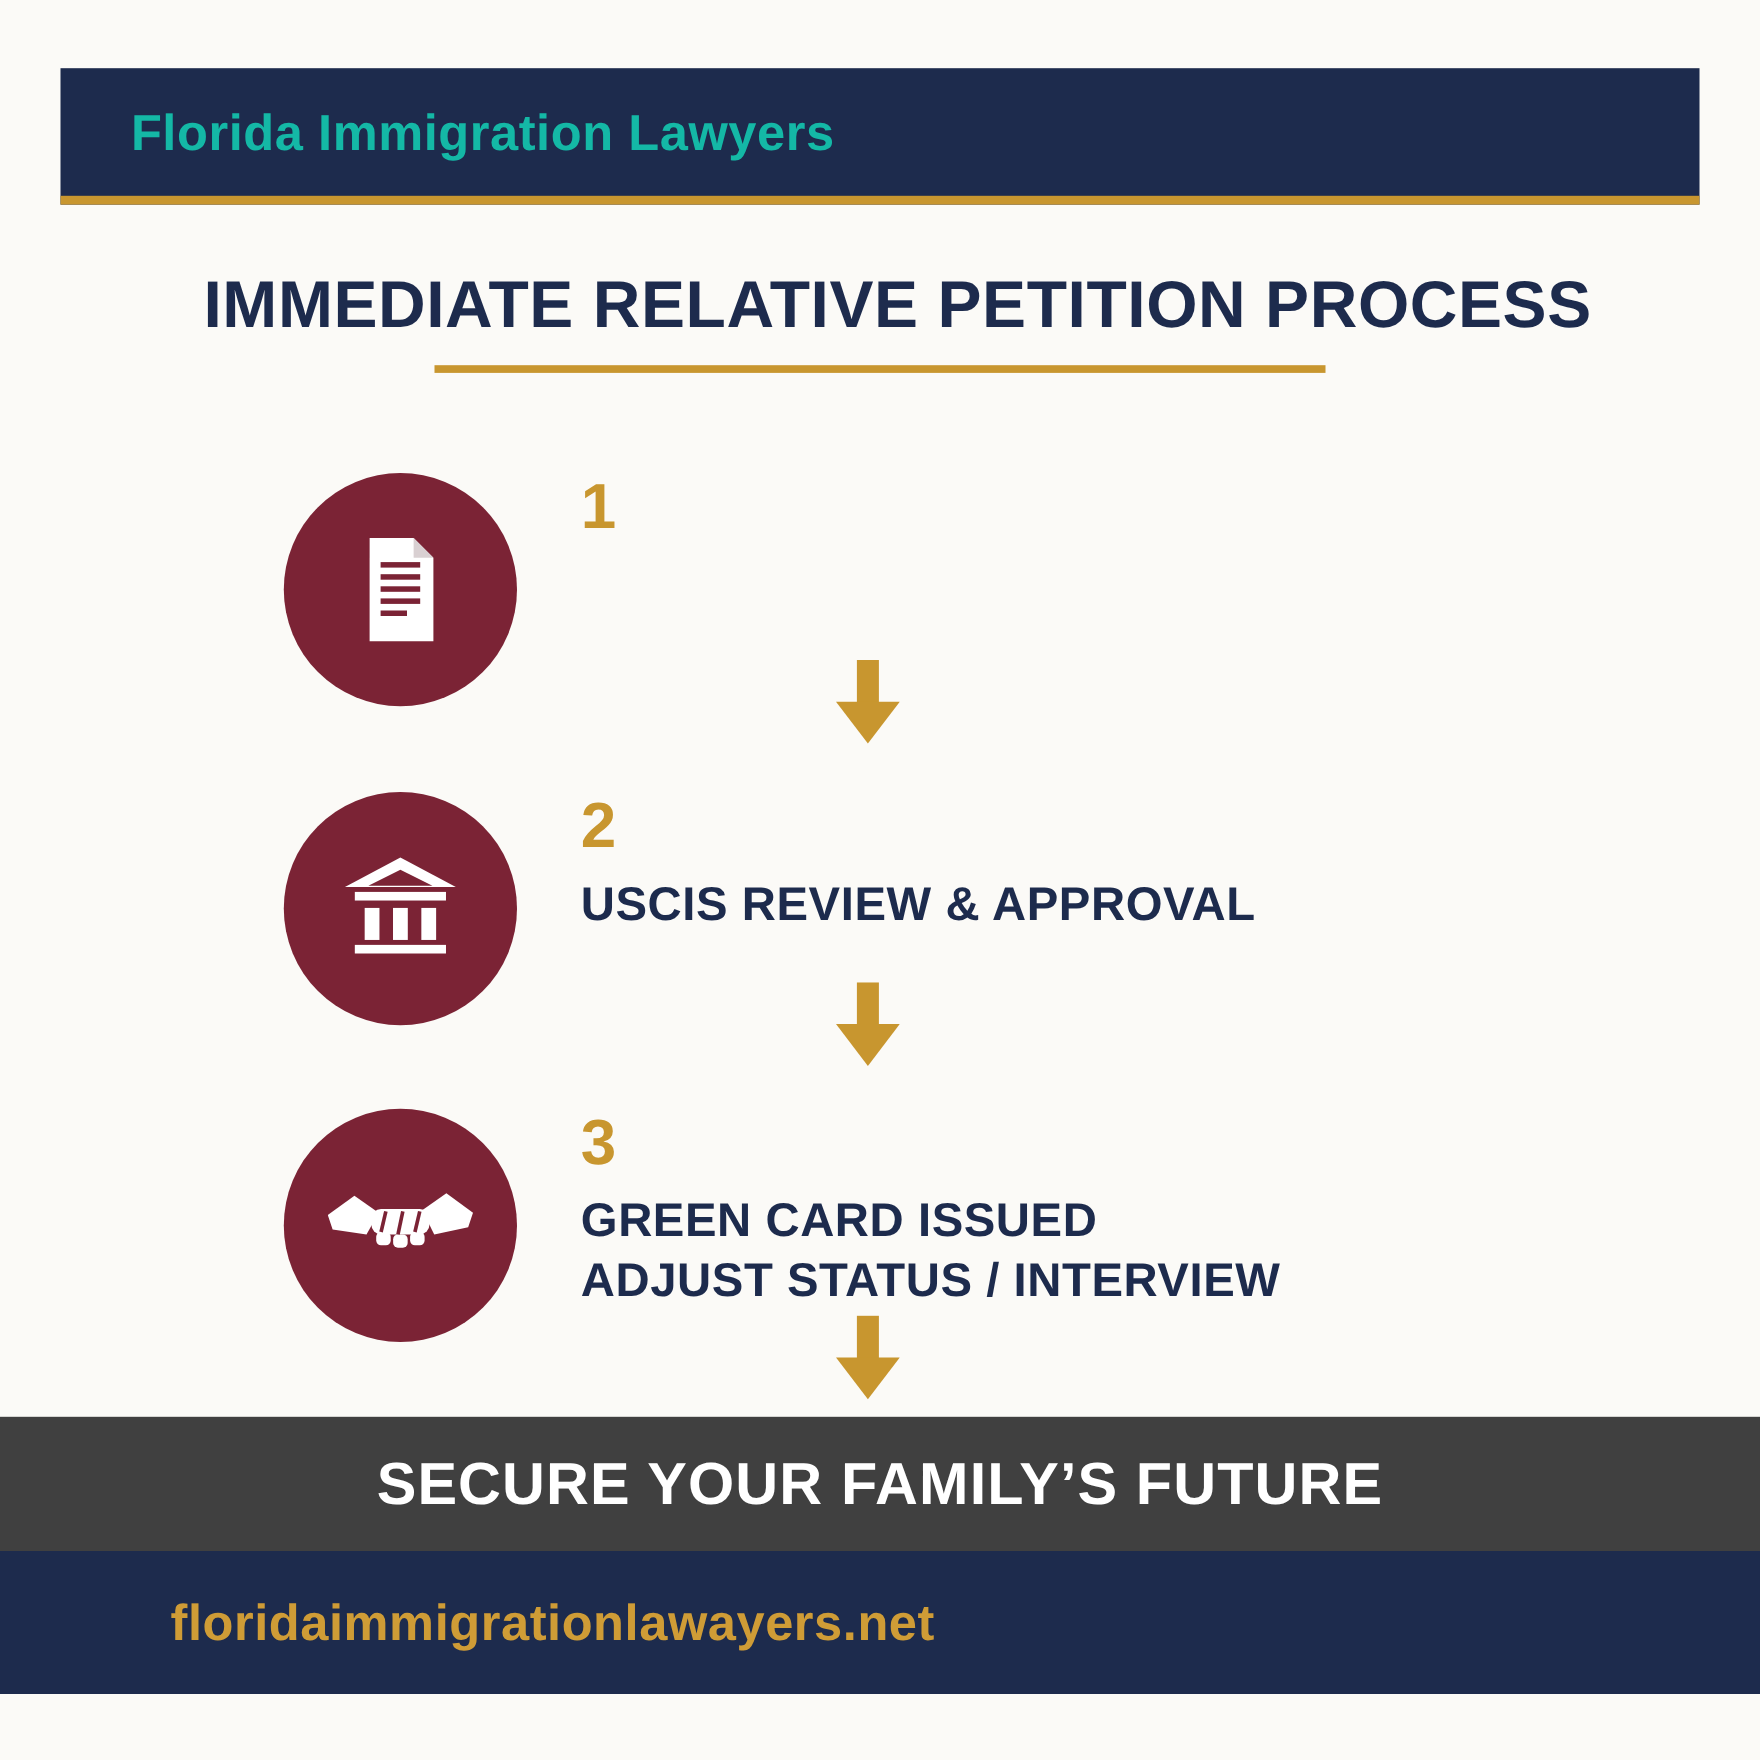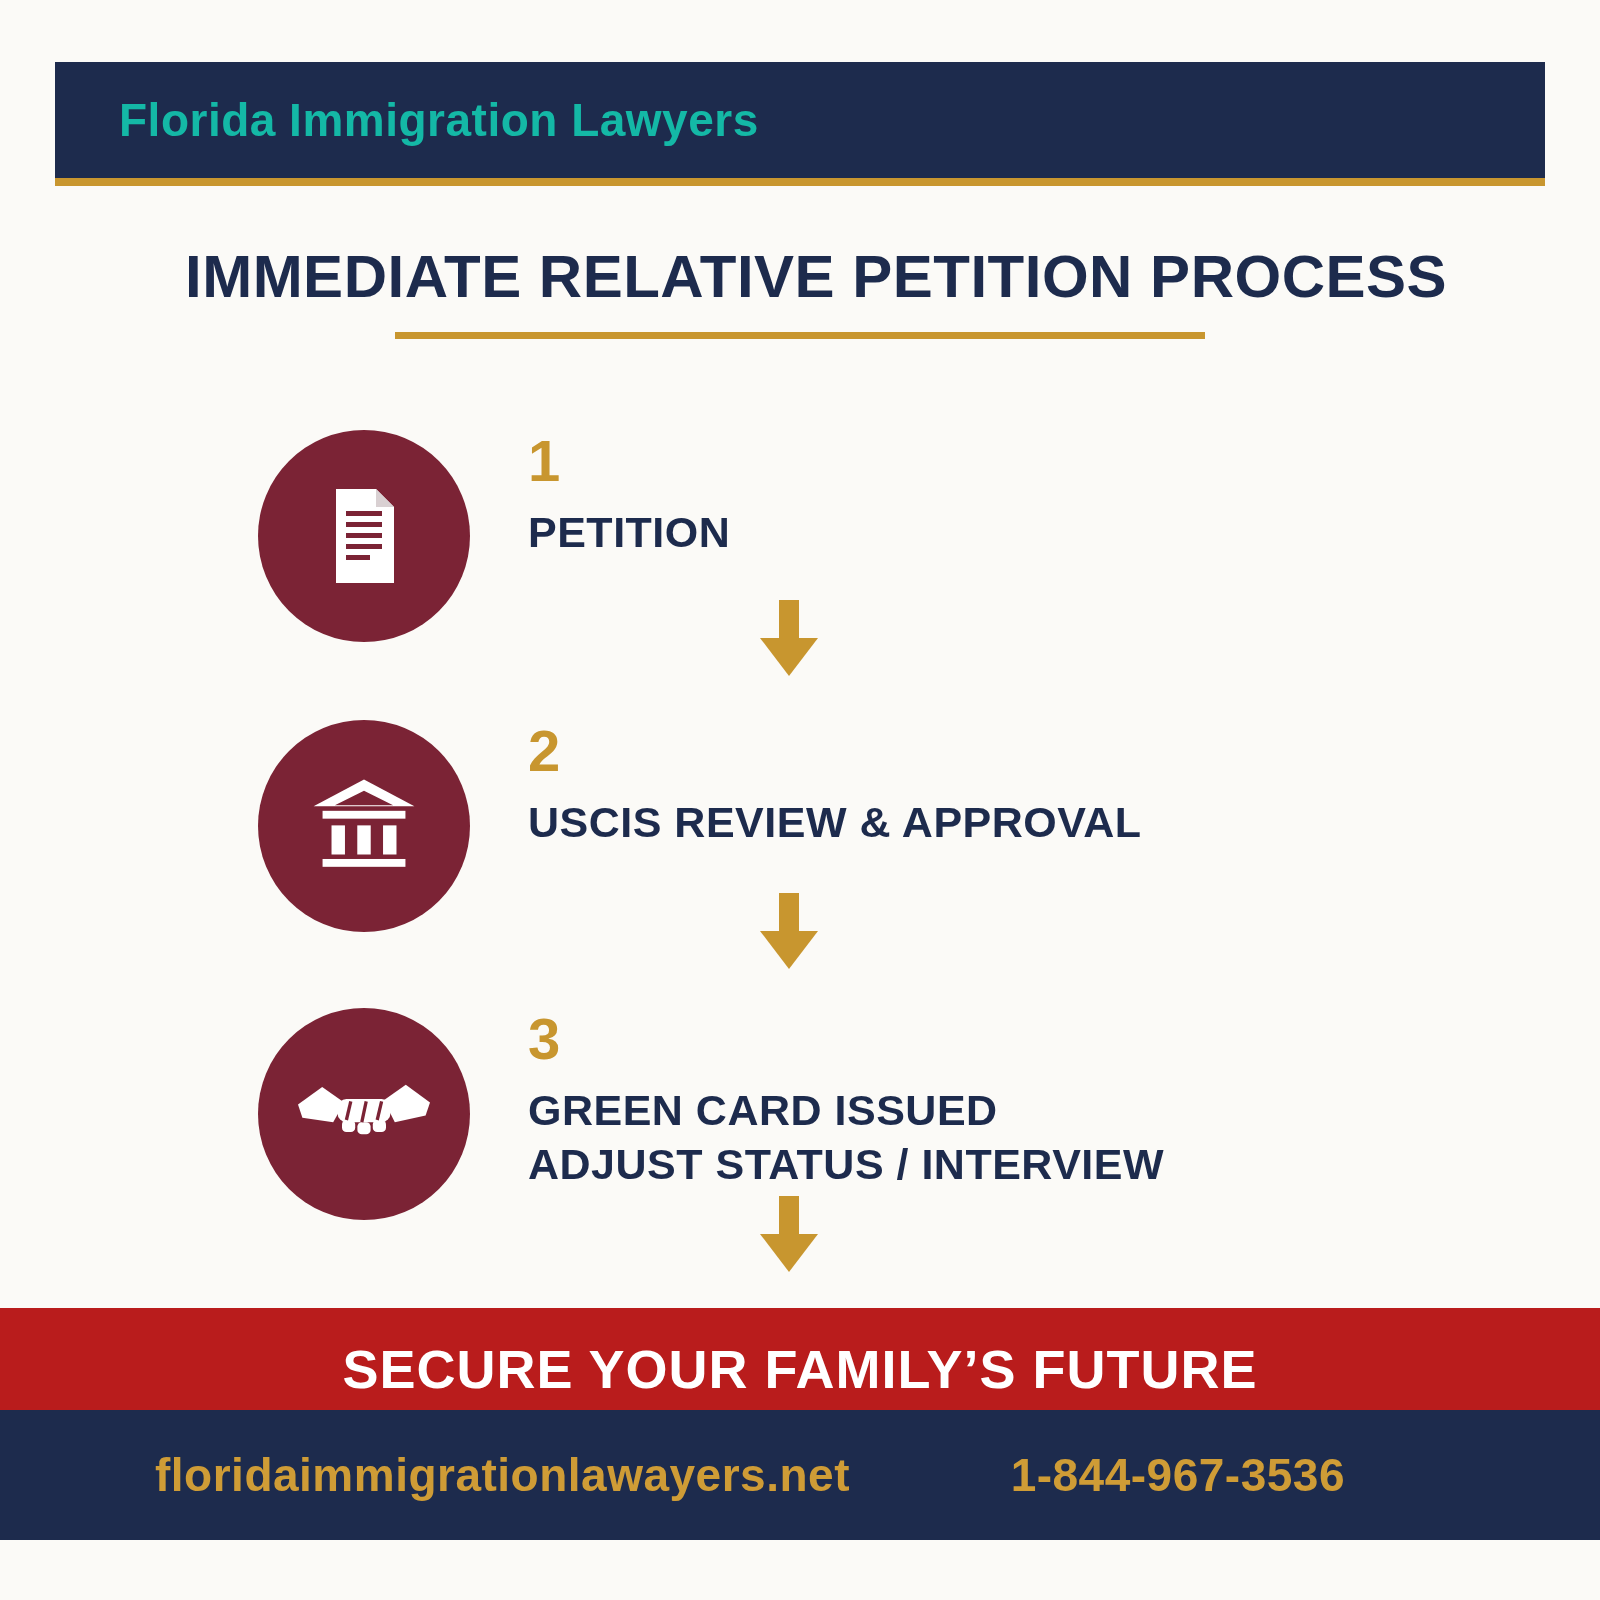--- a/index.html
+++ b/index.html
@@ -102,25 +102,24 @@
   .arrow-1 { top: 600px; }
   .arrow-2 { top: 893px; }
   .arrow-3 { top: 1196px; }
 
   
   .banner {
     position: absolute;
     top: 1288px; left: 0;
     width: 100%;
     height: 122px;
-    background: #b91c1c;
+    background: #404040;
     display: flex;
     align-items: center;
     justify-content: center;
-    margin-top: 20px;
   }
   .banner-text {
     color: #ffffff;
     font-size: 54px;
     font-weight: 700;
     letter-spacing: 1px;
   }
 
   
   .footbar {
@@ -164,21 +163,20 @@
           <rect x="32" y="30" width="36" height="5"></rect>
           <rect x="32" y="41" width="36" height="5"></rect>
           <rect x="32" y="52" width="36" height="5"></rect>
           <rect x="32" y="63" width="36" height="5"></rect>
           <rect x="32" y="74" width="24" height="5"></rect>
         </g>
       </svg>
     </div>
     <div class="step-text">
       <div class="step-num">1</div>
-      <div class="step-line">PETITION</div>
     </div>
   </div>
 
   <div class="arrow arrow-1">
     <svg viewBox="0 0 58 78" width="58" height="78" aria-hidden="true">
       <g fill="#c8962f">
         <rect x="19" y="0" width="20" height="42"></rect>
         <polygon points="0,38 58,38 29,76"></polygon>
       </g>
     </svg>
@@ -247,16 +245,15 @@
       </g>
     </svg>
   </div>
 
   <div class="banner">
     <span class="banner-text">SECURE YOUR FAMILY’S FUTURE</span>
   </div>
 
   <footer class="footbar">
     <span class="foot-text">floridaimmigrationlawayers.net</span>
-    <span class="foot-text">1-844-967-3536</span>
   </footer>
 
 </div>
 
 </body></html>

